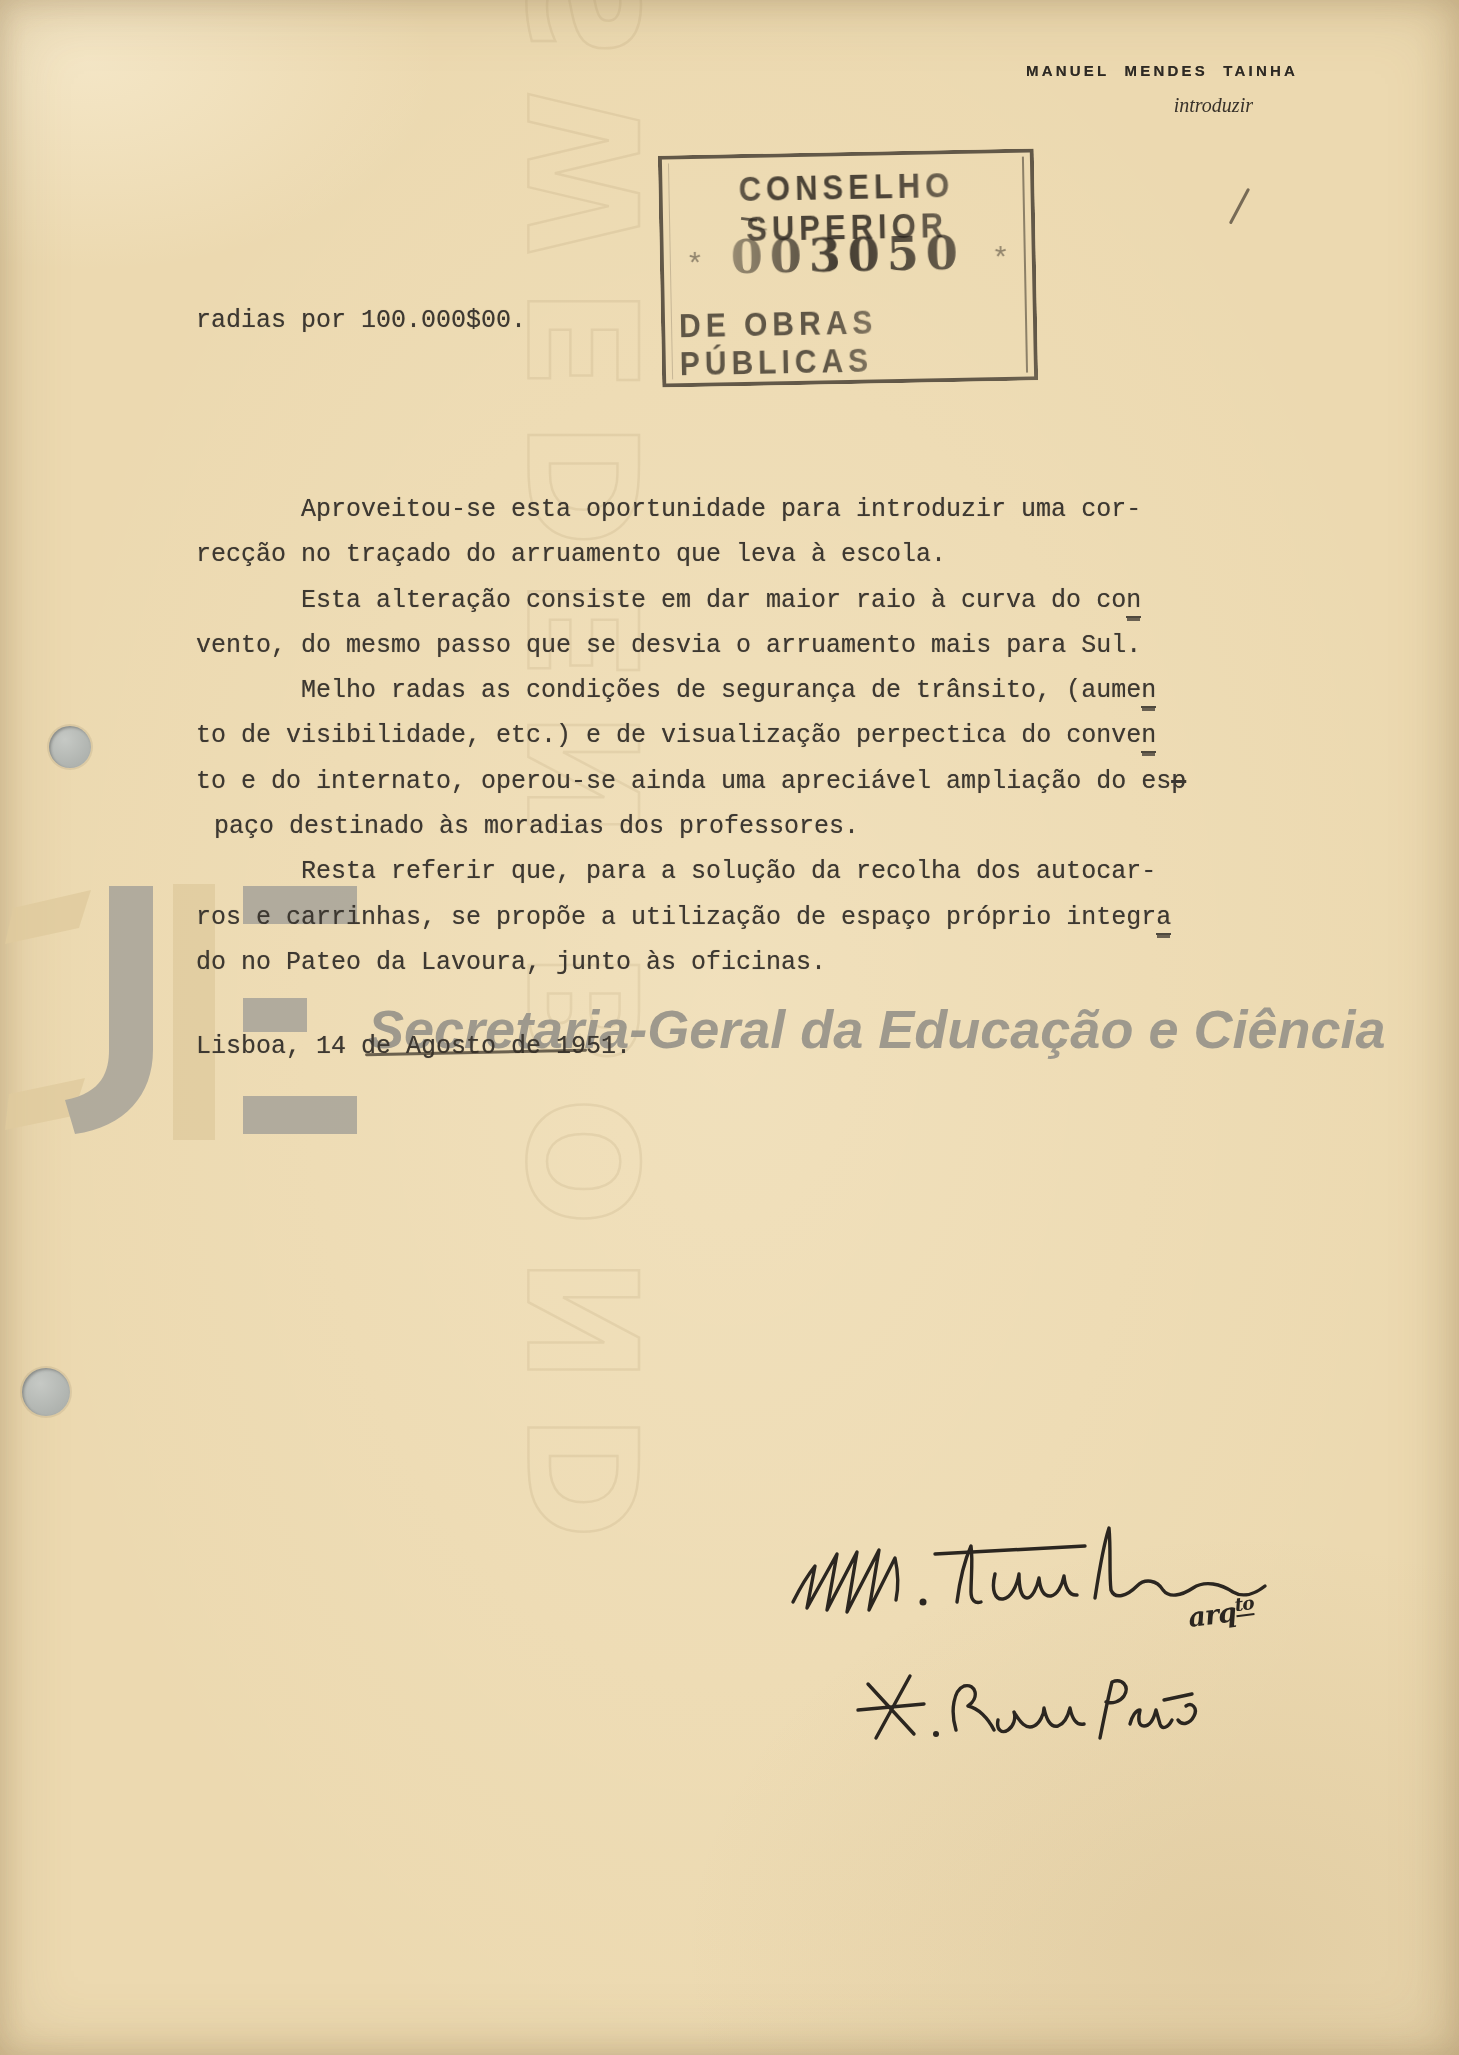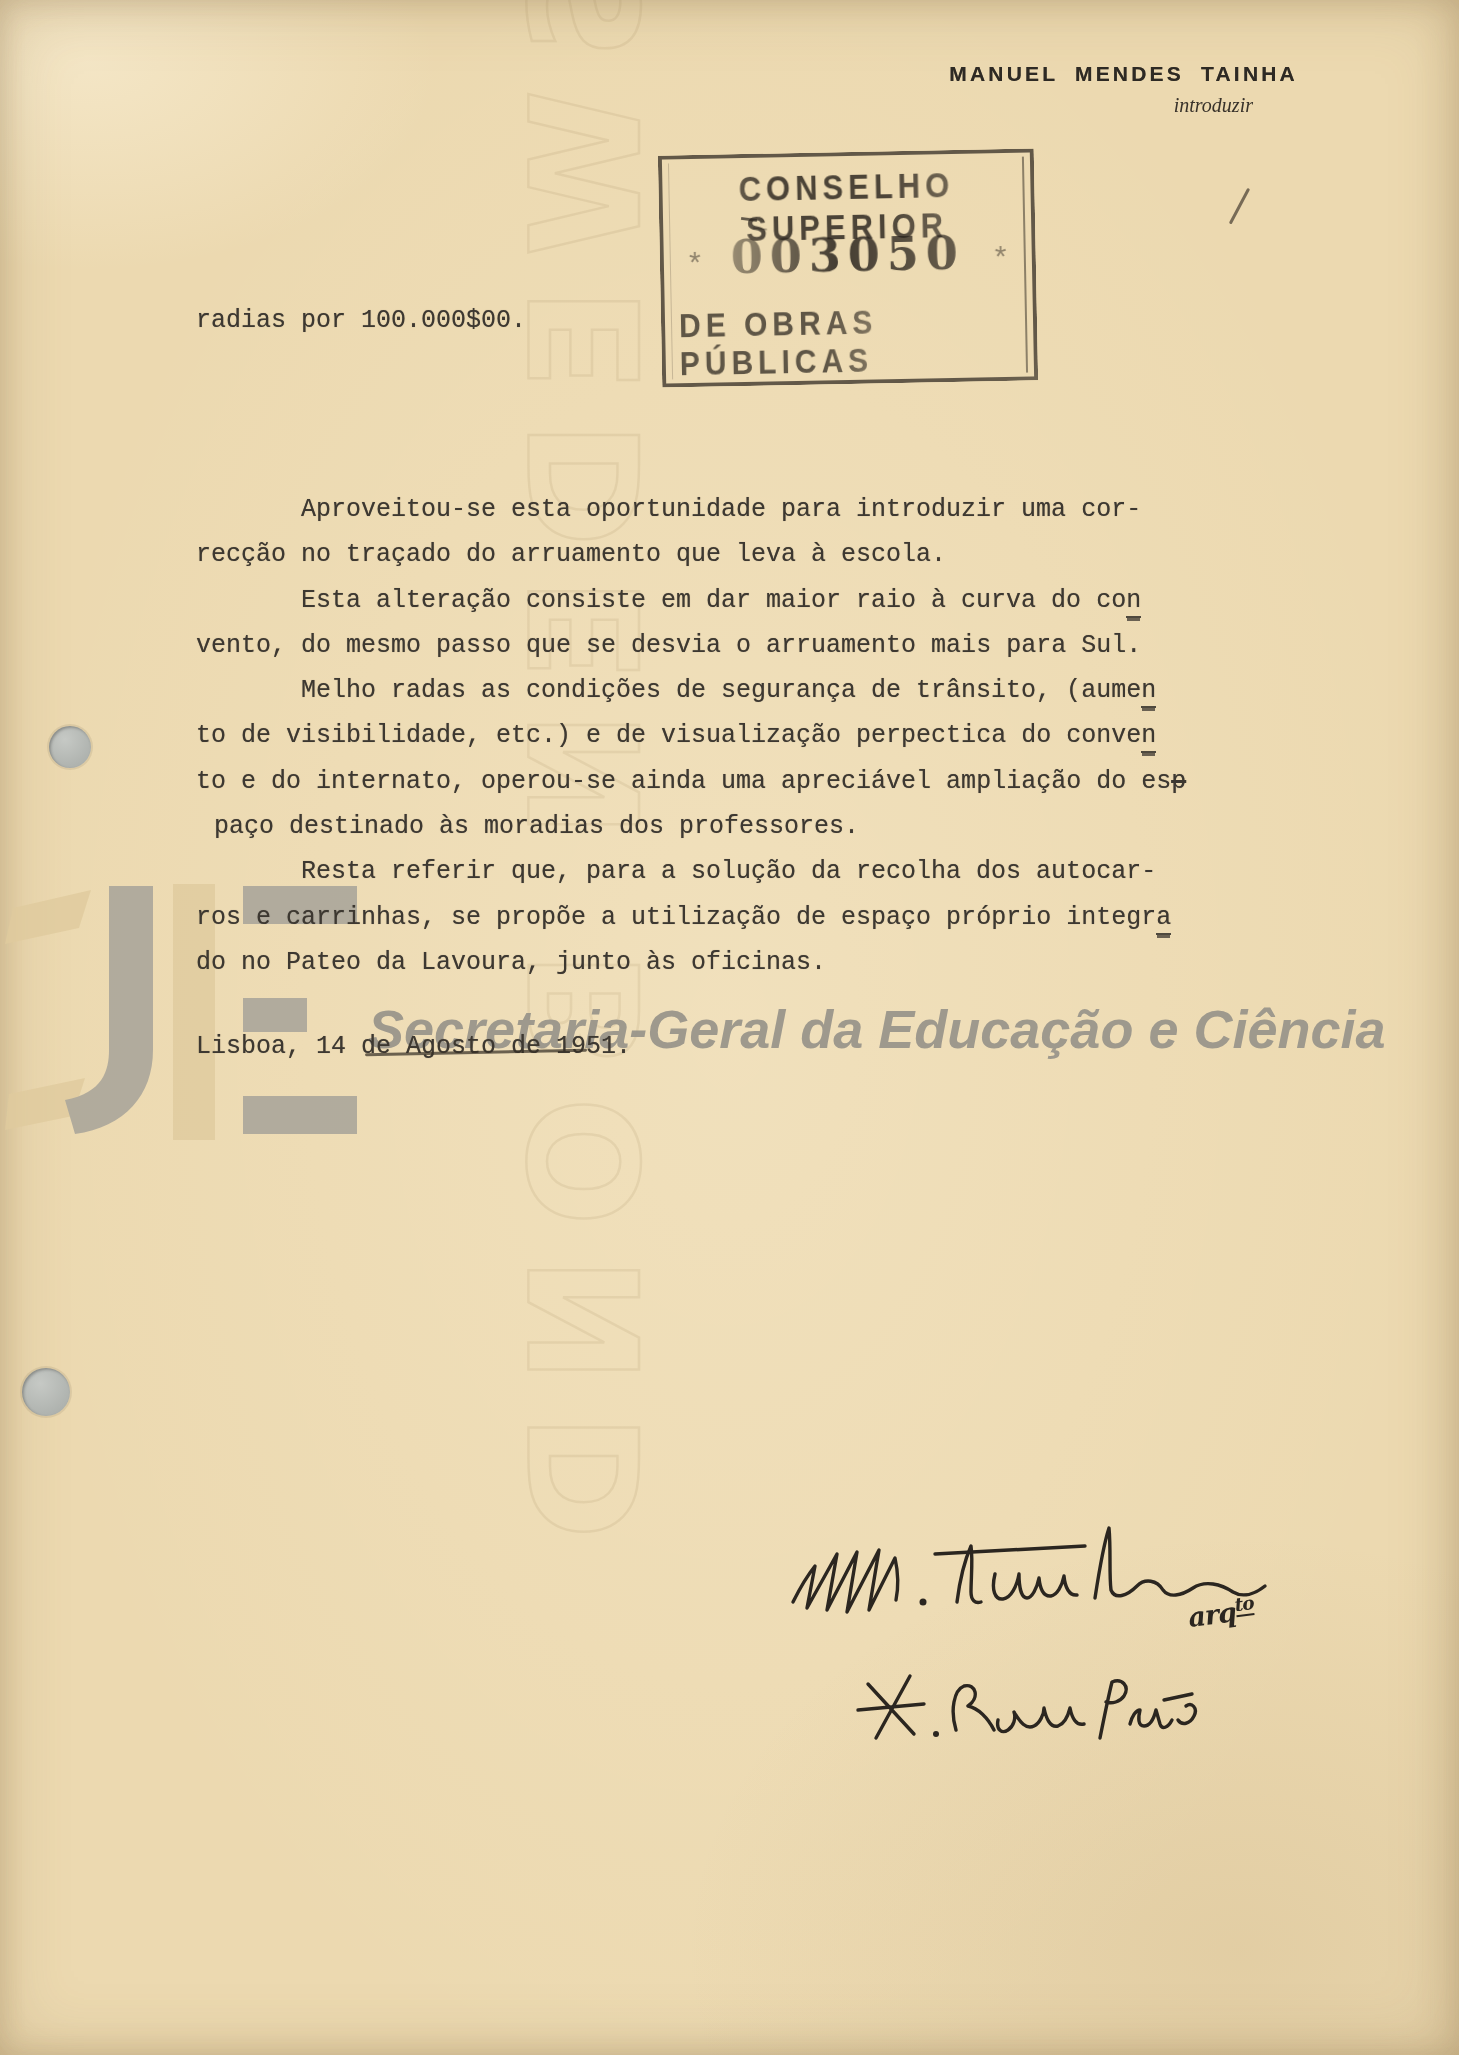--- a/index.html
+++ b/index.html
@@ -25,21 +25,21 @@
     font-weight:bold; font-size:152px; letter-spacing:30px;
     color:transparent;
     -webkit-text-stroke:2.5px rgba(160,133,90,0.32);
     opacity:.45;
     z-index:1;
     white-space:nowrap;
   }
   
   .lh-name{
     position:absolute; top:62px; right:161px;
-    font-size:21px; font-weight:bold; letter-spacing:3.2px; word-spacing:8px;
+    font-size:15px; font-weight:bold; letter-spacing:3.2px; word-spacing:8px;
     color:#2e2a24; z-index:4;
     text-shadow:0 0 .5px rgba(46,42,36,.6);
   }
   .lh-title{
     position:absolute; top:94px; right:206px;
     font-family:"Liberation Serif", serif; font-style:italic;
     font-size:20px; color:#38322a; z-index:4;
   }
   
   .stamp{

